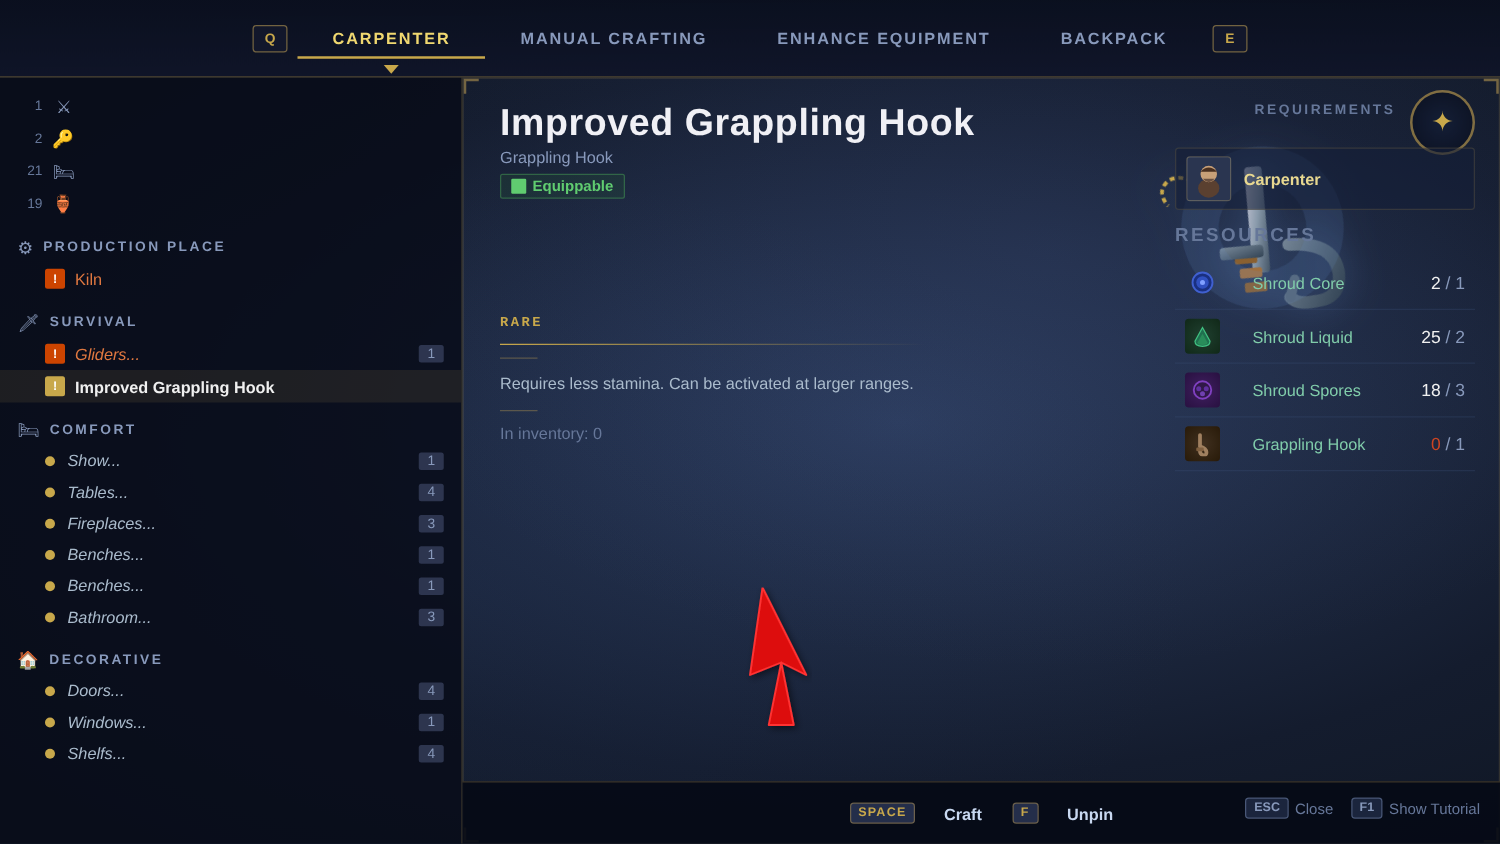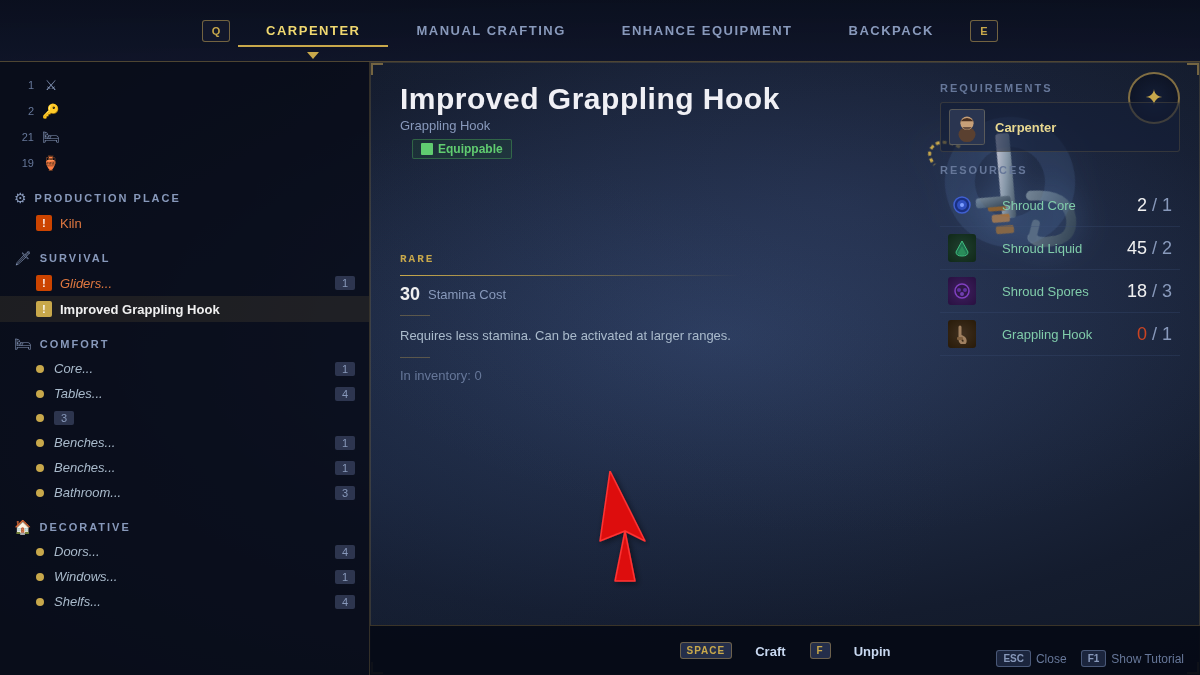--- a/index.html
+++ b/index.html
@@ -265,21 +265,20 @@
       align-items: center;
       gap: 5px;
       color: #60cc70;
       font-size: 12px;
       font-weight: 600;
       border: 1px solid rgba(80,180,90,0.4);
       padding: 2px 8px;
       border-radius: 2px;
       background: rgba(40,100,50,0.2);
       margin-bottom: 14px;
-      margin-left: 12px;
     }
     .equippable-icon {
       width: 12px;
       height: 12px;
       background: #60cc70;
       border-radius: 1px;
     }
 
     .item-image-area {
       position: absolute;
@@ -359,21 +358,22 @@
       top: 20px;
       right: 20px;
       width: 240px;
     }
     .panel-title {
       color: #667799;
       font-size: 11px;
       font-weight: 700;
       letter-spacing: 2px;
       text-transform: uppercase;
-      margin-bottom: 8px;
+      margin-bottom: 24px;
+      text-align: center;
     }
     .req-item {
       display: flex;
       align-items: center;
       gap: 10px;
       padding: 6px 8px;
       background: rgba(20,30,55,0.6);
       border: 1px solid rgba(180,150,80,0.2);
       border-radius: 3px;
       margin-bottom: 12px;
@@ -389,21 +389,21 @@
       justify-content: center;
       overflow: hidden;
     }
     .req-name {
       color: #e8d890;
       font-size: 13px;
       font-weight: 600;
     }
     .resources-title {
       color: #667799;
-      font-size: 11px;
+      font-size: 15px;
       font-weight: 700;
       letter-spacing: 2px;
       text-transform: uppercase;
       margin-bottom: 8px;
     }
     .resource-row {
       display: flex;
       align-items: center;
       gap: 26px;
       padding: 7px 8px;
@@ -423,21 +423,21 @@
     .resource-icon.green { background: radial-gradient(circle, #204030, #102818); }
     .resource-icon.purple { background: radial-gradient(circle, #402060, #281040); }
     .resource-icon.brown { background: radial-gradient(circle, #403020, #281a08); }
     .resource-name {
       flex: 1;
       color: #80ccaa;
       font-size: 13px;
     }
     .resource-count {
       color: #8899bb;
-      font-size: 18px;
+      font-size: 14px;
       white-space: nowrap;
     }
     .resource-count .have { color: #f0f0f0; }
     .resource-count .need { color: #8899bb; }
     .resource-count.lacking .have { color: #cc4422; }
 
     
     .bottom-bar {
       position: absolute;
       bottom: 0;
@@ -470,21 +470,21 @@
     }
     .action-label {
       color: #c8d8f0;
       font-size: 13px;
       font-weight: 600;
     }
 
     
     .bottom-right {
       position: absolute;
-      bottom: 8px;
+      bottom: 20px;
       right: 16px;
       display: flex;
       align-items: center;
       gap: 14px;
       z-index: 10;
     }
     .ctrl-item {
       display: flex;
       align-items: center;
       gap: 5px;
@@ -596,30 +596,31 @@
       <div class="warning-icon" style="background:#c8a84b;">!</div>
       <span class="item-label normal">Improved Grappling Hook</span>
     </div>
 
     <div class="section-header">
       <span class="section-icon">🛏</span>
       <span class="section-title">COMFORT</span>
     </div>
     <div class="list-item">
       <div class="dot-icon"></div>
-      <span class="item-label">Core...</span>
+      <span class="item-label">Show...</span>
       <span class="item-badge">1</span>
     </div>
     <div class="list-item">
       <div class="dot-icon"></div>
       <span class="item-label">Tables...</span>
       <span class="item-badge">4</span>
     </div>
     <div class="list-item">
       <div class="dot-icon"></div>
+      <span class="item-label">Fireplaces...</span>
       <span class="item-badge">3</span>
     </div>
     <div class="list-item">
       <div class="dot-icon"></div>
       <span class="item-label">Benches...</span>
       <span class="item-badge">1</span>
     </div>
     <div class="list-item">
       <div class="dot-icon"></div>
       <span class="item-label">Benches...</span>
@@ -665,24 +666,20 @@
       <h1 class="item-title">Improved Grappling Hook</h1>
       <p class="item-subtitle">Grappling Hook</p>
       <div class="equippable-badge">
         <div class="equippable-icon"></div>
         <span>Equippable</span>
       </div>
 
       <div style="margin-top: 80px;">
         <div class="rarity-label">RARE</div>
         <div class="rarity-bar"></div>
-        <div class="stat-line">
-          <span class="stat-num">30</span>
-          <span class="stat-label">Stamina Cost</span>
-        </div>
         <div class="divider-line"></div>
         <p class="desc-text">Requires less stamina. Can be activated at larger ranges.</p>
         <div class="divider-line"></div>
         <p class="inventory-text">In inventory: 0</p>
       </div>
     </div>
 
     <div class="item-image-area">
       <div class="item-image">
         <svg class="hook-svg" viewBox="0 0 160 160">
@@ -758,21 +755,21 @@
 
       <div class="resource-row">
         <div class="resource-icon green">
           <svg width="20" height="20" viewBox="0 0 20 20">
             <path d="M 10 3 L 16 14 Q 16 18 10 18 Q 4 18 4 14 Z" fill="#207050" stroke="#40c080" stroke-width="1"></path>
             <path d="M 10 8 L 14 15 Q 14 17 10 17 Q 6 17 6 15 Z" fill="#30a060" opacity="0.6"></path>
           </svg>
         </div>
         <span class="resource-name">Shroud Liquid</span>
         <span class="resource-count">
-          <span class="have">45</span>
+          <span class="have">25</span>
           <span class="need"> / </span>
           <span class="need">2</span>
         </span>
       </div>
 
       <div class="resource-row">
         <div class="resource-icon purple">
           <svg width="20" height="20" viewBox="0 0 20 20">
             <circle cx="10" cy="10" r="7" fill="#301848" stroke="#8040c0" stroke-width="1.5"></circle>
             <circle cx="7" cy="9" r="2" fill="#6030a0"></circle>

